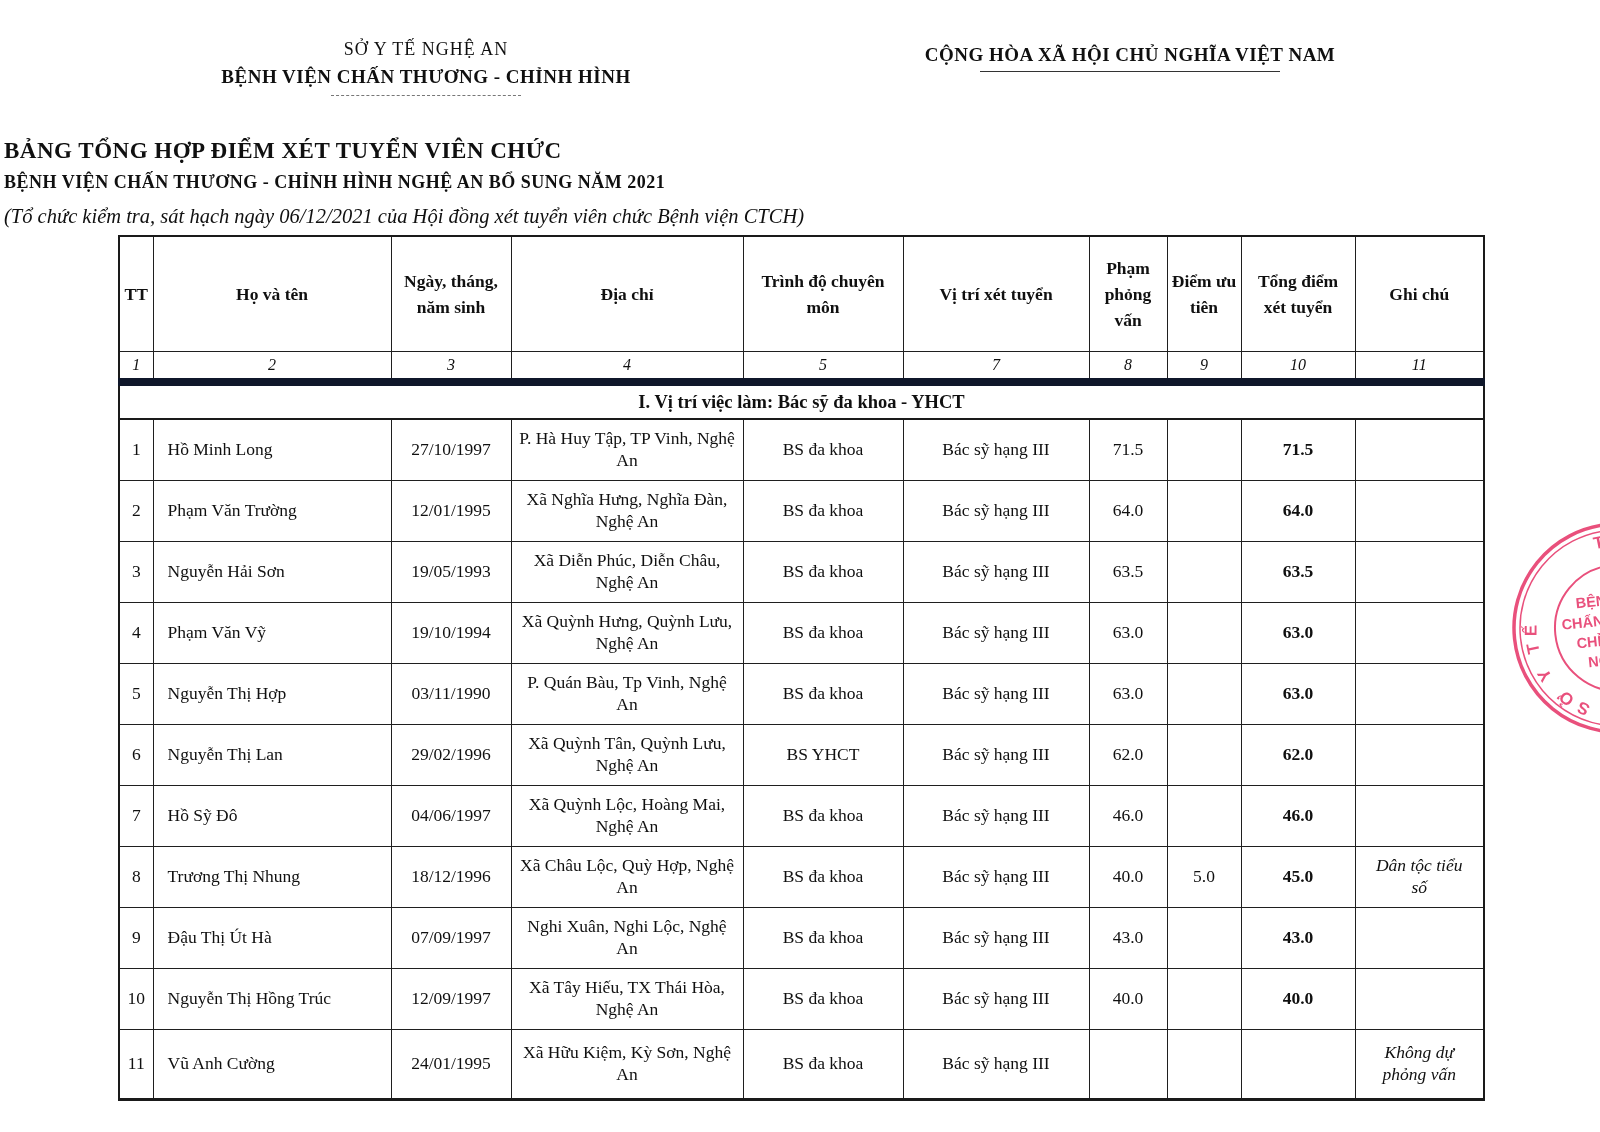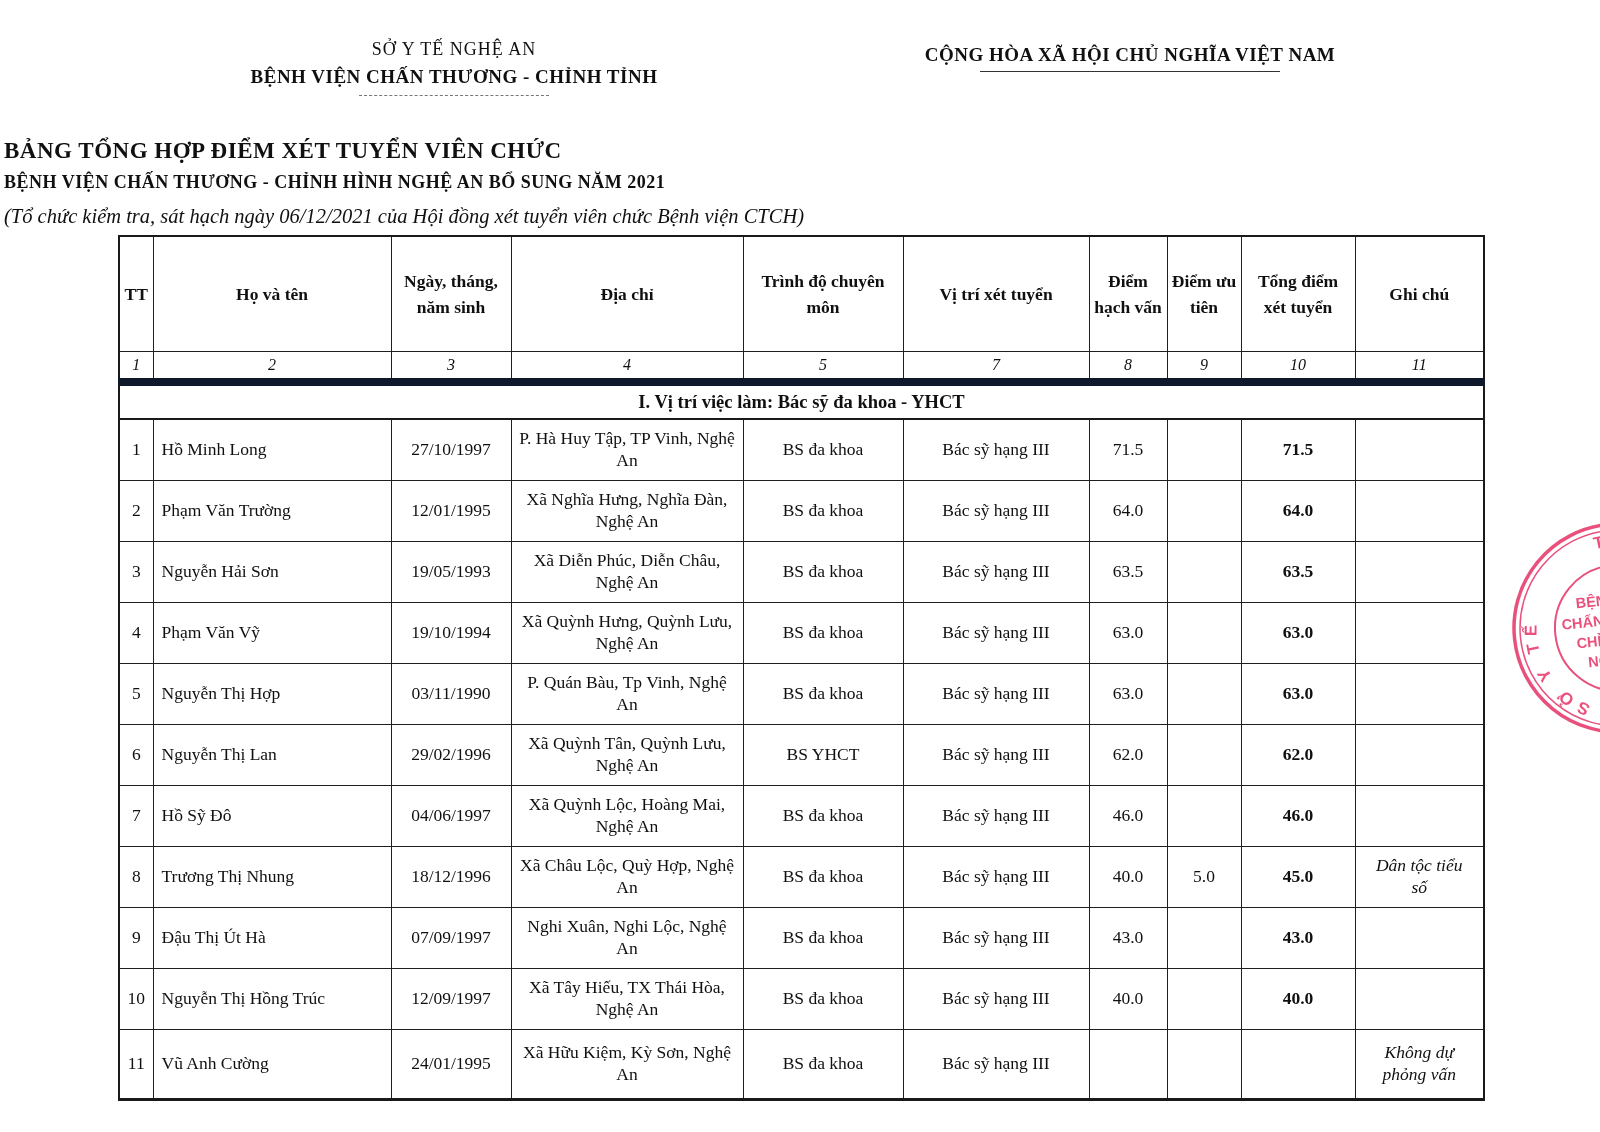--- a/index.html
+++ b/index.html
@@ -7,21 +7,21 @@
     width: 1600px; height: 1132px;
     background: #ffffff;
     overflow: hidden;
     font-family: "Liberation Serif", "DejaVu Serif", serif;
     color: #101010;
   }
   .page { position: relative; width: 1600px; height: 1132px; }
 
   
   .hdr-left {
-    position: absolute; left: 189px; top: 36px; width: 530px;
+    position: absolute; left: 161px; top: 36px; width: 530px;
     text-align: center; line-height: 1.5;
   }
   .hdr-left .l1 { font-size: 18px; letter-spacing: 1px; }
   .hdr-left .l2 { font-size: 19px; font-weight: bold; letter-spacing: .5px; }
   .hdr-left .rule { width: 190px; margin: 3px auto 0; border-top: 1.5px dashed #777; }
 
   .hdr-right {
     position: absolute; left: 850px; top: 40px; width: 560px;
     text-align: center; line-height: 1.55;
   }
@@ -53,21 +53,21 @@
   th { font-size: 17.5px; font-weight: bold; height: 110px; line-height: 1.5; }
   tr.num-row td { font-style: italic; font-size: 16px; height: 24px; padding: 1px; }
   tr.section-row td {
     font-weight: bold; font-size: 18.5px;
     height: 28px;
     border-top: 8px solid #0f172a;
     border-bottom: 2px solid #1a1a1a;
   }
   tbody.data td { font-size: 17.5px; height: 56px; line-height: 1.25; }
   tbody.data tr:last-child td { height: 64px; }
-  tbody.data td.c1 { text-align: left; padding-left: 8px; }
+  tbody.data td.c1 { text-align: left; padding-left: 14px; }
   tbody.data td.c8 { font-weight: bold; }
   tbody.data td.c9 { font-style: italic; padding: 2px 12px; border-radius: 6px; }
 
   col.w0 { width: 34px; }  col.w1 { width: 238px; } col.w2 { width: 120px; }
   col.w3 { width: 232px; } col.w4 { width: 160px; } col.w5 { width: 186px; }
   col.w6 { width: 78px; }  col.w7 { width: 74px; }  col.w8 { width: 114px; }
   col.w9 { width: 129px; }
 
   
   .stamp-clip {
@@ -77,21 +77,21 @@
   }
   .stamp-clip svg { position: absolute; left: 0; top: 2px; opacity: .88; transform: rotate(-6deg); }
 </style>
 </head>
 <body>
 
 <div class="page">
 
   <div class="hdr-left">
     <div class="l1">SỞ Y TẾ NGHỆ AN</div>
-    <div class="l2">BỆNH VIỆN CHẤN THƯƠNG - CHỈNH TỈNH</div>
+    <div class="l2">BỆNH VIỆN CHẤN THƯƠNG - CHỈNH HÌNH</div>
     <div class="rule"></div>
   </div>
 
   <div class="hdr-right">
     <div class="l1">CỘNG HÒA XÃ HỘI CHỦ NGHĨA VIỆT NAM</div>
     <div class="rule"></div>
   </div>
 
   <div class="doc-title">
     <div class="t1">BẢNG TỔNG HỢP ĐIỂM XÉT TUYỂN VIÊN CHỨC</div>
@@ -113,21 +113,21 @@
         <col class="w9">
     </colgroup>
     <thead>
       <tr>
         <th>TT</th>
         <th>Họ và tên</th>
         <th>Ngày, tháng, năm sinh</th>
         <th>Địa chỉ</th>
         <th>Trình độ chuyên môn</th>
         <th>Vị trí xét tuyển</th>
-        <th>Điểm hạch vấn</th>
+        <th>Phạm phỏng vấn</th>
         <th>Điểm ưu tiên</th>
         <th>Tổng điểm xét tuyển</th>
         <th>Ghi chú</th>
       </tr>
       <tr class="num-row">
         <td>1</td>
         <td>2</td>
         <td>3</td>
         <td>4</td>
         <td>5</td>

